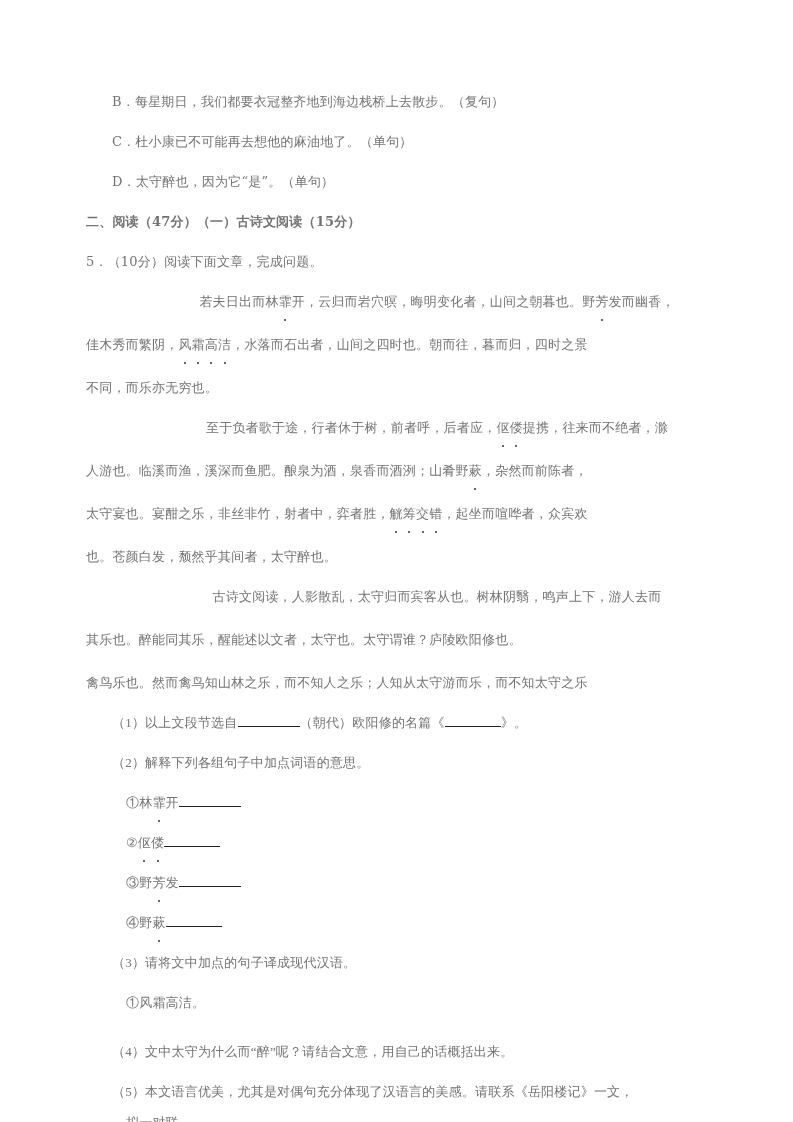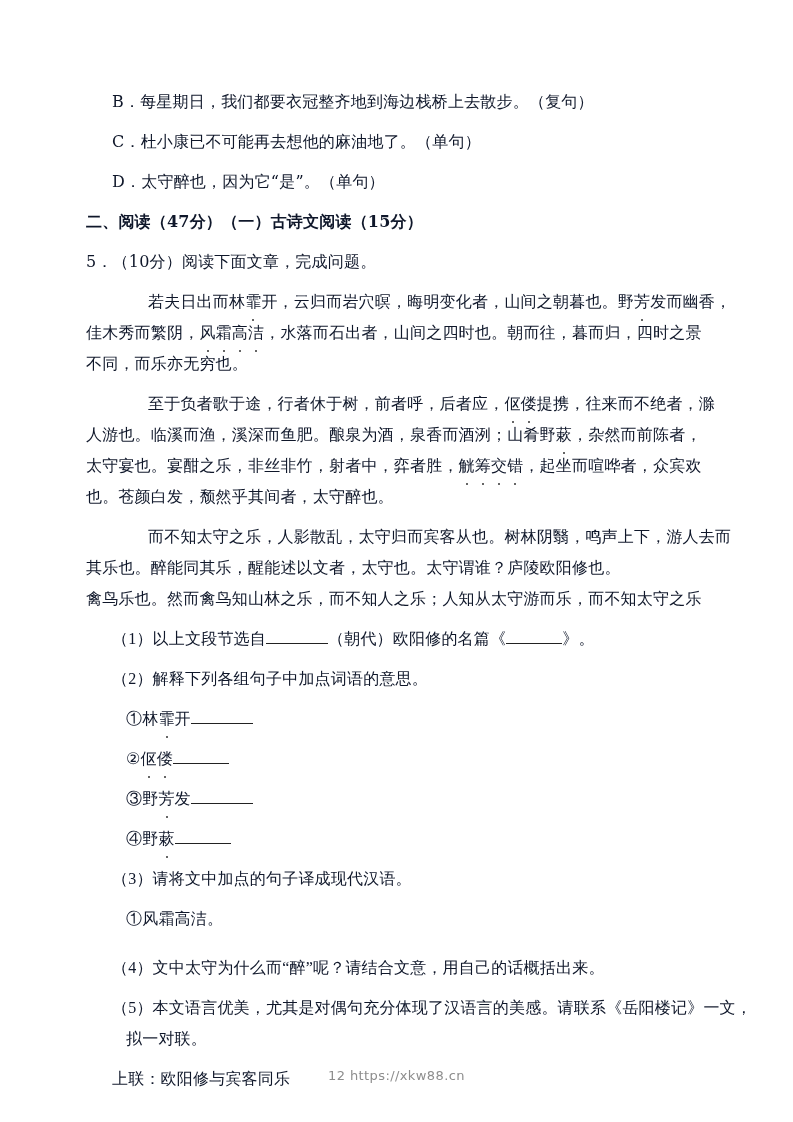--- a/index.html
+++ b/index.html
@@ -23,41 +23,43 @@
     background: #fff;
   }
   .content {
     position: absolute;
     left: 86px;
     top: 86px;
     width: 640px;
   }
   
   .ln {
-    font-size: 16px;
+    font-size: 13px;
     line-height: 31px;
     letter-spacing: 0.2px;
     white-space: nowrap;
-    color: #0f172a;
+    color: #737373;
   }
   .choice {
     padding-left: 26px;
   }
   .sec-head {
     padding-left: 0px;
     font-weight: 600;
   }
   .qnum {
     padding-left: 0px;
   }
   .para-first {
     padding-left: 62px;
+    text-align: center;
   }
   .para-cont {
     padding-left: 0px;
+    margin-top: 12px;
   }
   .sub-q {
     padding-left: 26px;
     font-family: Liberation Serif, serif;
   }
   .sub-item {
     padding-left: 0px;
     margin-left: 40px;
   }
   .gap-sm { height: 9px; }
@@ -127,21 +129,21 @@
 
     <div class="gap-sm"></div>
 
     <div class="ln para-first">至于负者歌于途，行者休于树，前者呼，后者应，<span class="dot">伛</span><span class="dot">偻</span>提携，往来而不绝者，滁</div>
     <div class="ln para-cont">人游也。临溪而渔，溪深而鱼肥。酿泉为酒，泉香而酒洌；山肴野<span class="dot">蔌</span>，杂然而前陈者，</div>
     <div class="ln para-cont">太守宴也。宴酣之乐，非丝非竹，射者中，弈者胜，<span class="dot">觥</span><span class="dot">筹</span><span class="dot">交</span><span class="dot">错</span>，起坐而喧哗者，众宾欢</div>
     <div class="ln para-cont">也。苍颜白发，颓然乎其间者，太守醉也。</div>
 
     <div class="gap-sm"></div>
 
-    <div class="ln para-first">而不知太守之乐，人影散乱，太守归而宾客从也。树林阴翳，鸣声上下，游人去而</div>
+    <div class="ln para-first">古诗文阅读，人影散乱，太守归而宾客从也。树林阴翳，鸣声上下，游人去而</div>
     <div class="ln para-cont">其乐也。醉能同其乐，醒能述以文者，太守也。太守谓谁？庐陵欧阳修也。</div>
     <div class="ln para-cont">禽鸟乐也。然而禽鸟知山林之乐，而不知人之乐；人知从太守游而乐，而不知太守之乐</div>
 
     <div class="gap-sm"></div>
 
     <div class="ln sub-q"><span>（1）</span><span>以上文段节选自</span><span class="blank blank-l"></span><span>（朝代）欧阳修的名篇《</span><span class="blank blank-m"></span><span>》。</span></div>
 
     <div class="gap-sm"></div>
 
     <div class="ln sub-q"><span>（2）</span><span>解释下列各组句子中加点词语的意思。</span></div>
@@ -173,14 +175,13 @@
 
     <div class="ln sub-q"><span>（5）</span><span>本文语言优美，尤其是对偶句充分体现了汉语言的美感。请联系《岳阳楼记》一文，</span></div>
     <div class="ln sub-item">拟一对联。</div>
 
     <div class="gap-sm"></div>
 
     <div class="ln sub-q"><span>上联：</span><span>欧阳修与宾客同乐</span></div>
 
   </div>
 
-  <div class="footer">12 https://xkw88.cn</div>
 </div>
 
 </body></html>

